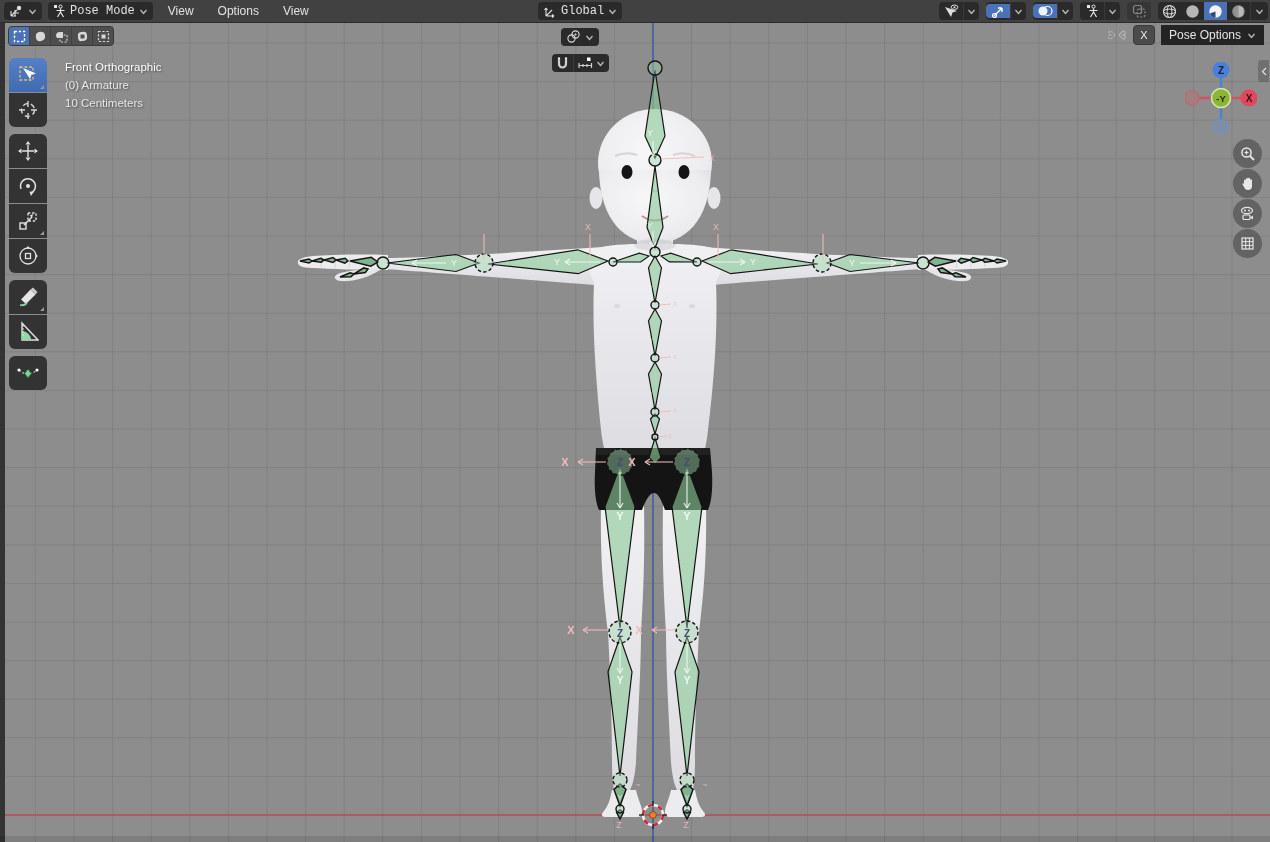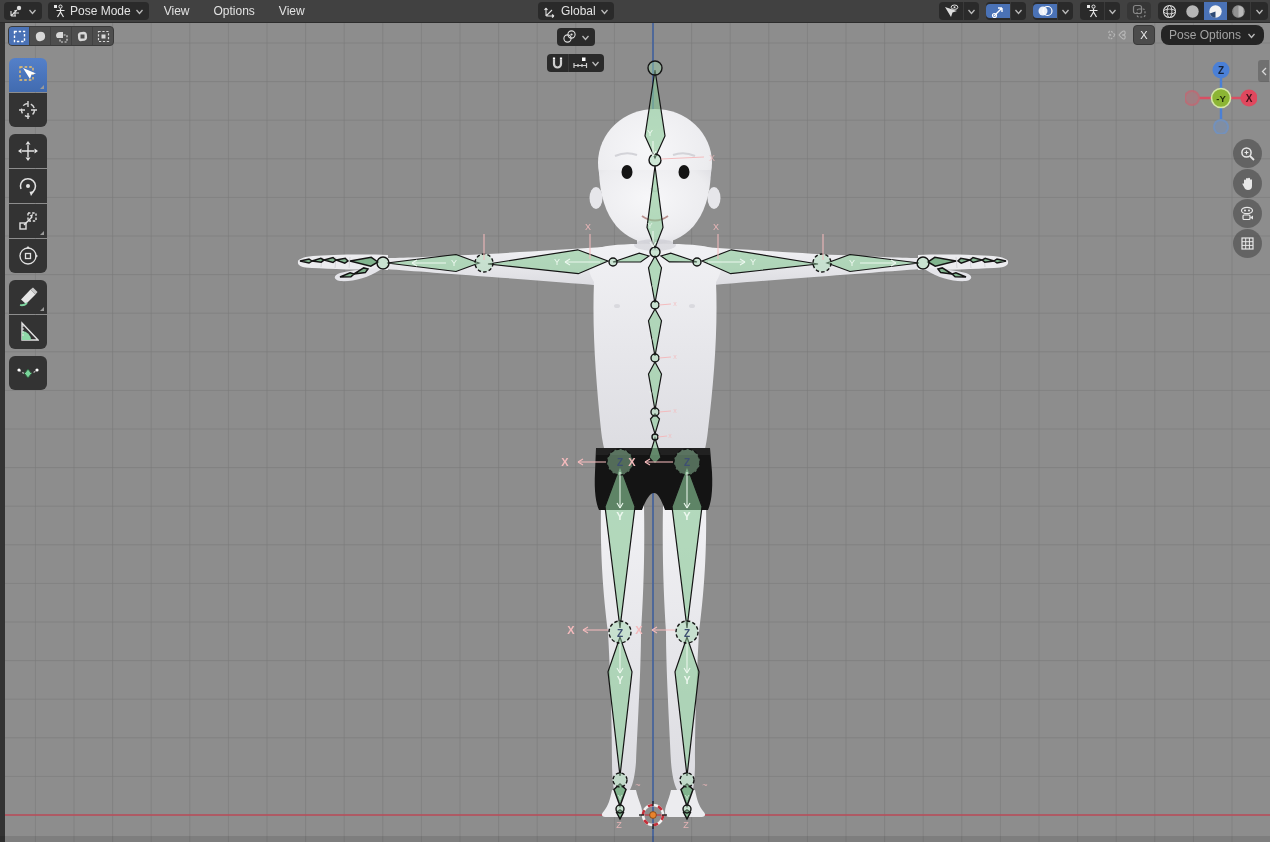--- a/index.html
+++ b/index.html
@@ -6,21 +6,21 @@
   #app{position:relative;width:1270px;height:842px;overflow:hidden;
        font-family:"Liberation Sans",sans-serif;color:#e4e4e4;
        -webkit-font-smoothing:antialiased;}
   svg{display:block}
   
   #viewport-svg{position:absolute;left:0;top:0;z-index:0;}
   
   #topbar{position:absolute;left:0;top:0;width:1270px;height:22px;background:#414141;
           border-bottom:1px solid #2c2c2c;z-index:30;display:flex;align-items:center;}
   .hbtn{display:flex;align-items:center;height:18px;background:#2a2a2a;border-radius:4px;
-        padding:0 5px;gap:4px;cursor:default;}
+        padding:0 5px;gap:4px;cursor:default;font-family:Liberation Mono, monospace;}
   .menu-item{padding:0 9px;font-size:12px;color:#e2e2e2;height:32px;display:flex;align-items:center;}
   .chev{width:9px;height:9px;flex:0 0 auto;}
   #topbar-left{display:flex;align-items:center;gap:6px;padding-left:4px;}
   #topbar-center{position:absolute;left:538px;top:2px;display:flex;align-items:center;gap:8px;flex-direction:column;}
   #topbar-right{position:absolute;right:2px;top:2px;display:flex;align-items:center;gap:7px;}
   .seg{display:flex;align-items:center;background:#2a2a2a;border-radius:4px;height:18px;}
   .seg>*{display:flex;align-items:center;height:18px;padding:0 4px;}
   .icbtn{width:24px;height:18px;background:#2a2a2a;border-radius:4px;display:flex;
          align-items:center;justify-content:center;}
   .icbtn.dis{opacity:.45;}
@@ -32,22 +32,22 @@
   
   #selmode{position:absolute;left:8px;top:26px;z-index:20;display:flex;background:#4e4e4e;
            border-radius:4px;overflow:hidden;border:1px solid #3a3a3a;}
   #selmode .cell{width:20px;height:18px;display:flex;align-items:center;justify-content:center;
                  border-right:1px solid #414141;}
   #selmode .cell:last-child{border-right:none;}
   #selmode .cell.on{background:#4a72b6;}
   #poseopts{position:absolute;right:6px;top:25px;z-index:20;display:flex;align-items:center;gap:6px;}
   #xmirror-btn{width:20px;height:18px;background:#4b4b4b;border:1px solid #393939;border-radius:4px;
                font-size:11px;display:flex;align-items:center;justify-content:center;color:#ececec;}
-  #pose-options-btn{display:flex;align-items:center;gap:6px;background:#242424;border-radius:8px;
-               height:20px;padding:0 8px;font-size:12px;color:#a3a3a3;}
+  #pose-options-btn{display:flex;align-items:center;gap:6px;background:#242424;border-radius:0;
+               height:20px;padding:0 8px;font-size:12px;color:#e5e5e5;}
   
   #toolbar{position:absolute;left:9px;top:58px;z-index:20;display:flex;flex-direction:column;width:38px;}
   .tgap{height:6px;}
   .tool{width:38px;height:34px;background:rgba(46,46,46,.95);display:flex;align-items:center;
         justify-content:center;position:relative;margin-bottom:1px;}
   .tool.top{border-radius:6px 6px 0 0;}
   .tool.bot{border-radius:0 0 6px 6px;}
   .tool.solo{border-radius:6px;}
   .tool.active{background:linear-gradient(#5480c9,#416bb0);}
   .tool .sub{position:absolute;right:3px;bottom:3px;width:0;height:0;
@@ -633,20 +633,25 @@
     <div class="tool solo">
       <svg width="24" height="22" viewBox="0 0 24 22">
         <path d="M3 8 Q12 16 21 8" fill="none" stroke="#cfcfcf" stroke-width="1.2" stroke-dasharray="2 2"></path>
         <circle cx="3" cy="8" r="1.6" fill="#fff"></circle>
         <circle cx="21" cy="8" r="1.6" fill="#fff"></circle>
         <path d="M12 7 L15.5 11.5 L12 16 L8.5 11.5 Z" fill="#79d49a" stroke="#2c5c3c" stroke-width="1"></path>
       </svg>
     </div>
   </div>
 
+  <div id="vp-text">
+    <div>Front Orthographic</div>
+    <div class="dim">(0) Armature</div>
+    <div class="dim">10 Centimeters</div>
+  </div>
 
   <svg id="gizmo" width="72" height="72" viewBox="0 0 72 72">
     <line x1="36" y1="15" x2="36" y2="57" stroke="#4b80d6" stroke-width="2.4"></line>
     <line x1="14" y1="36" x2="58" y2="36" stroke="#d84f63" stroke-width="2.4"></line>
     <circle cx="7" cy="36" r="8" fill="#c06873" opacity=".85"></circle>
     <circle cx="7" cy="36" r="6" fill="#8d8d8d" opacity=".55"></circle>
     <circle cx="36" cy="65" r="8" fill="#6f92c4" opacity=".85"></circle>
     <circle cx="36" cy="65" r="6" fill="#8d8d8d" opacity=".55"></circle>
     <circle cx="36" cy="8" r="8.5" fill="#4b80d6"></circle>
     <text x="36" y="11.5" text-anchor="middle" font-size="10" font-weight="bold" fill="#16243c">Z</text>

